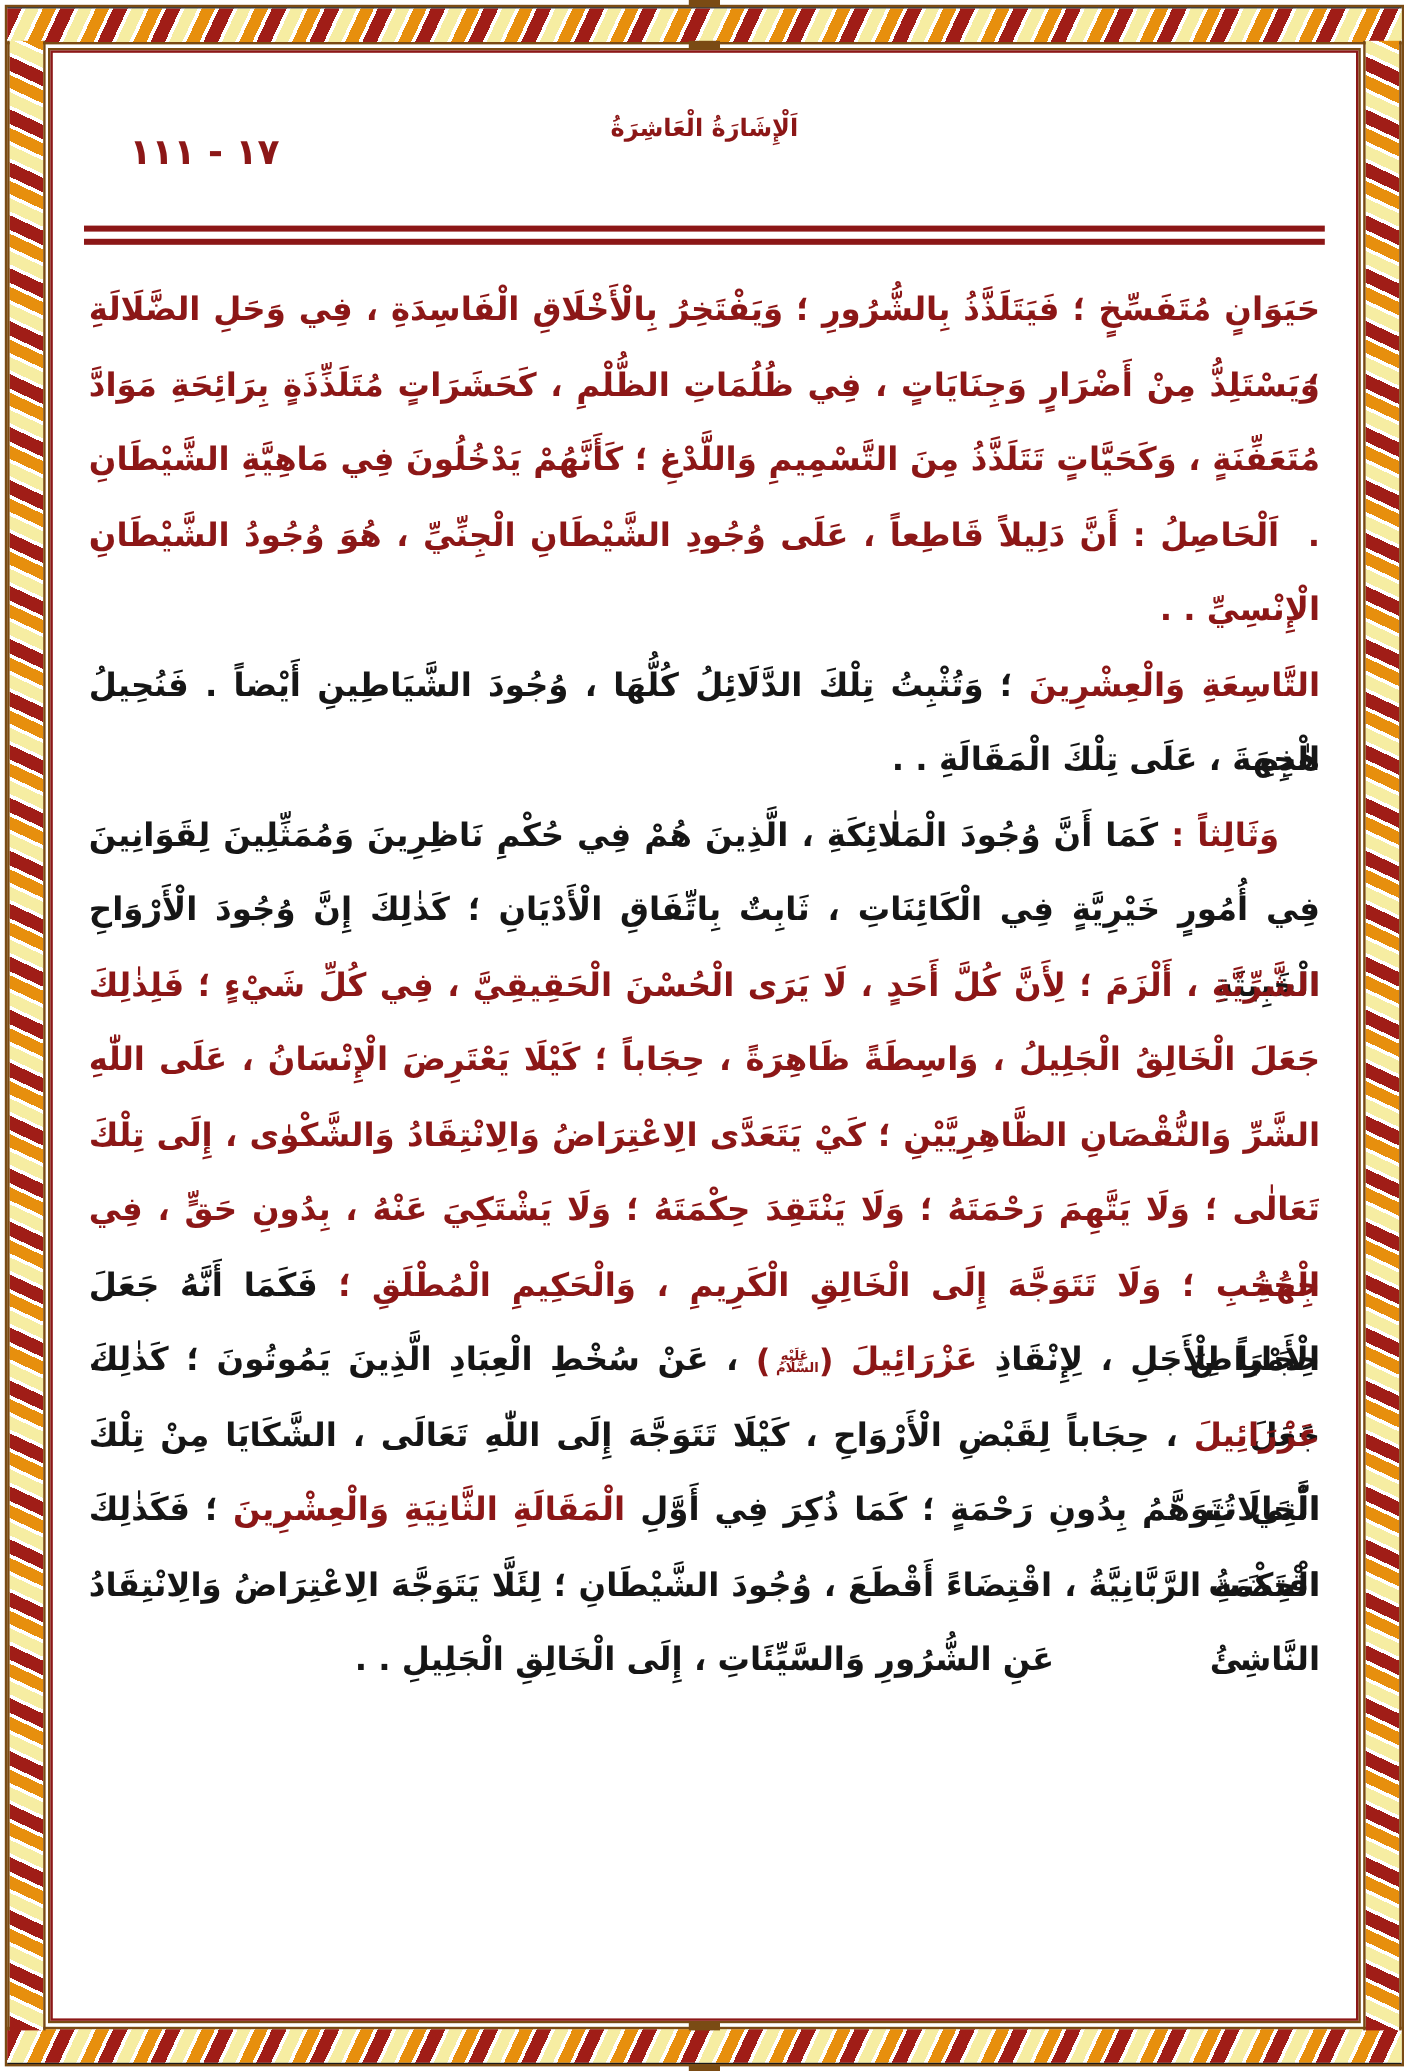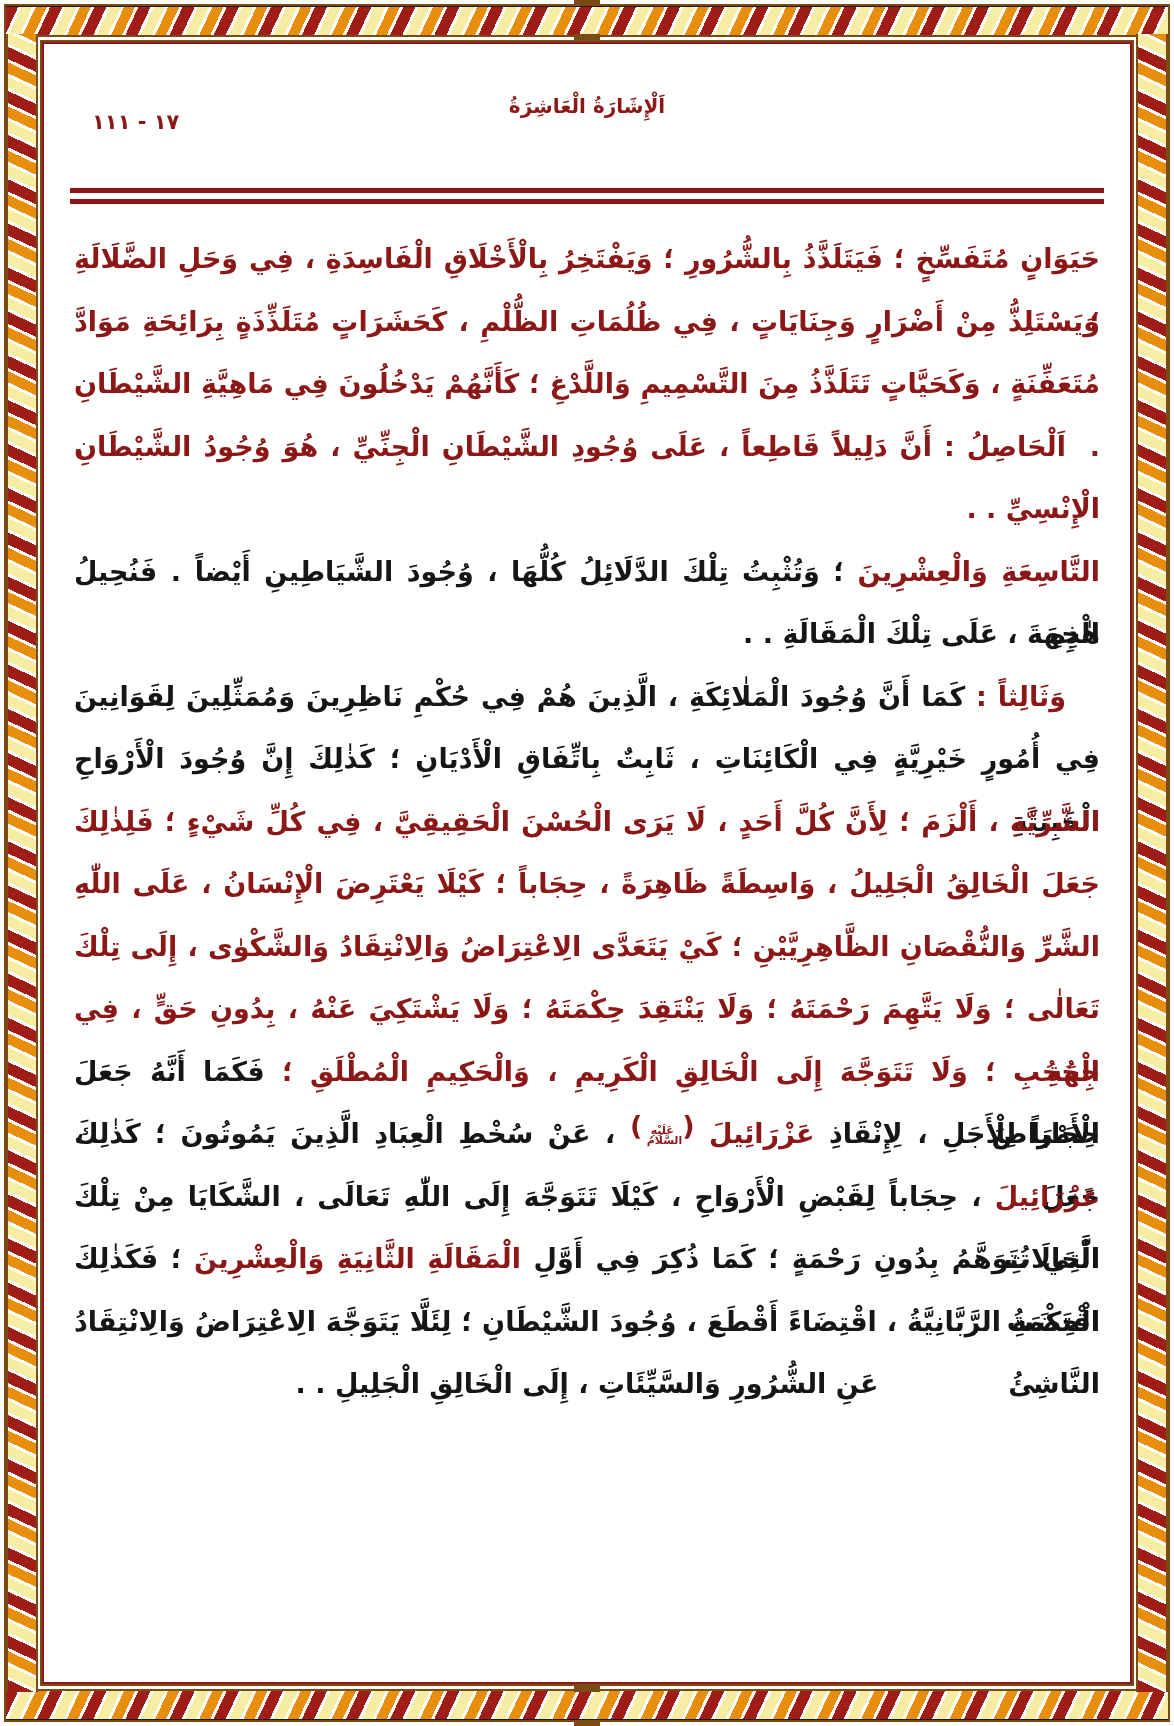--- a/index.html
+++ b/index.html
@@ -21,35 +21,35 @@
         var(--link-cream,#f6eda2) 14px 24px, #ffffff 24px 27px,
         var(--link-orange,#e78f0d) 27px 37px, #ffffff 37px 40px);}
   .band.left{left:0;} .band.right{right:0;}
   .tab{position:absolute;width:26px;height:7px;background:var(--rail,#7a4b14);left:50%;transform:translateX(-50%);}
   .tab.t1{top:-7px;} .tab.t2{top:28px;} .tab.b1{bottom:-7px;} .tab.b2{bottom:28px;}
   .inner{position:absolute;inset:34px;border:2px solid var(--rail,#7a4b14);}
   .inner2{position:absolute;inset:0;border:2px solid var(--ink-red,#8c1717);}
   
   .content{position:absolute;inset:6px 24px;padding-top:44px;}
   .header{position:relative;height:78px;}
-  .page-ref{position:absolute;left:24px;top:16px;direction:rtl;
-            font-size:21px;font-weight:bold;color:var(--ink-red,#8c1717);letter-spacing:2px;}
+  .page-ref{position:absolute;left:40px;top:16px;direction:rtl;
+            font-size:30px;font-weight:bold;color:var(--ink-red,#8c1717);letter-spacing:2px;}
   .title{text-align:center;direction:rtl;font-size:20px;font-weight:bold;color:var(--ink-red,#8c1717);}
   .rule{height:6px;border-top:5px solid var(--ink-red,#8c1717);border-bottom:5px solid var(--ink-red,#8c1717);
         margin:16px 2px 0 2px;}
   .body{margin-top:24px;padding:0 6px;}
   .line{direction:rtl;unicode-bidi:embed;font-size:27px;font-weight:bold;line-height:62.5px;height:62.5px;
         white-space:normal;}
   .line.j{text-align:justify;text-align-last:justify;}
   .line.r{text-align:right;}
   .line.c{text-align:center;}
   .line.ind{text-indent:34px;}
   .ink-r{color:var(--ink-red,#8c1717);}
   .ink-k{color:var(--ink-black,#161616);}
-  .pbuh{display:inline-flex;align-items:flex-start;vertical-align:middle;}
+  .pbuh{display:inline-flex;align-items:center;vertical-align:middle;}
   .pbuh::before{content:"(";font-size:27px;line-height:0;}
   .pbuh::after{content:")";font-size:27px;line-height:0;}
   .pbuh .rnd{display:inline-block;width:40px;font-size:11px;line-height:10px;text-align:center;
              white-space:normal;word-spacing:40px;}
 </style>
 </head>
 <body>
 
 <div class="page">
   <div class="outer">

